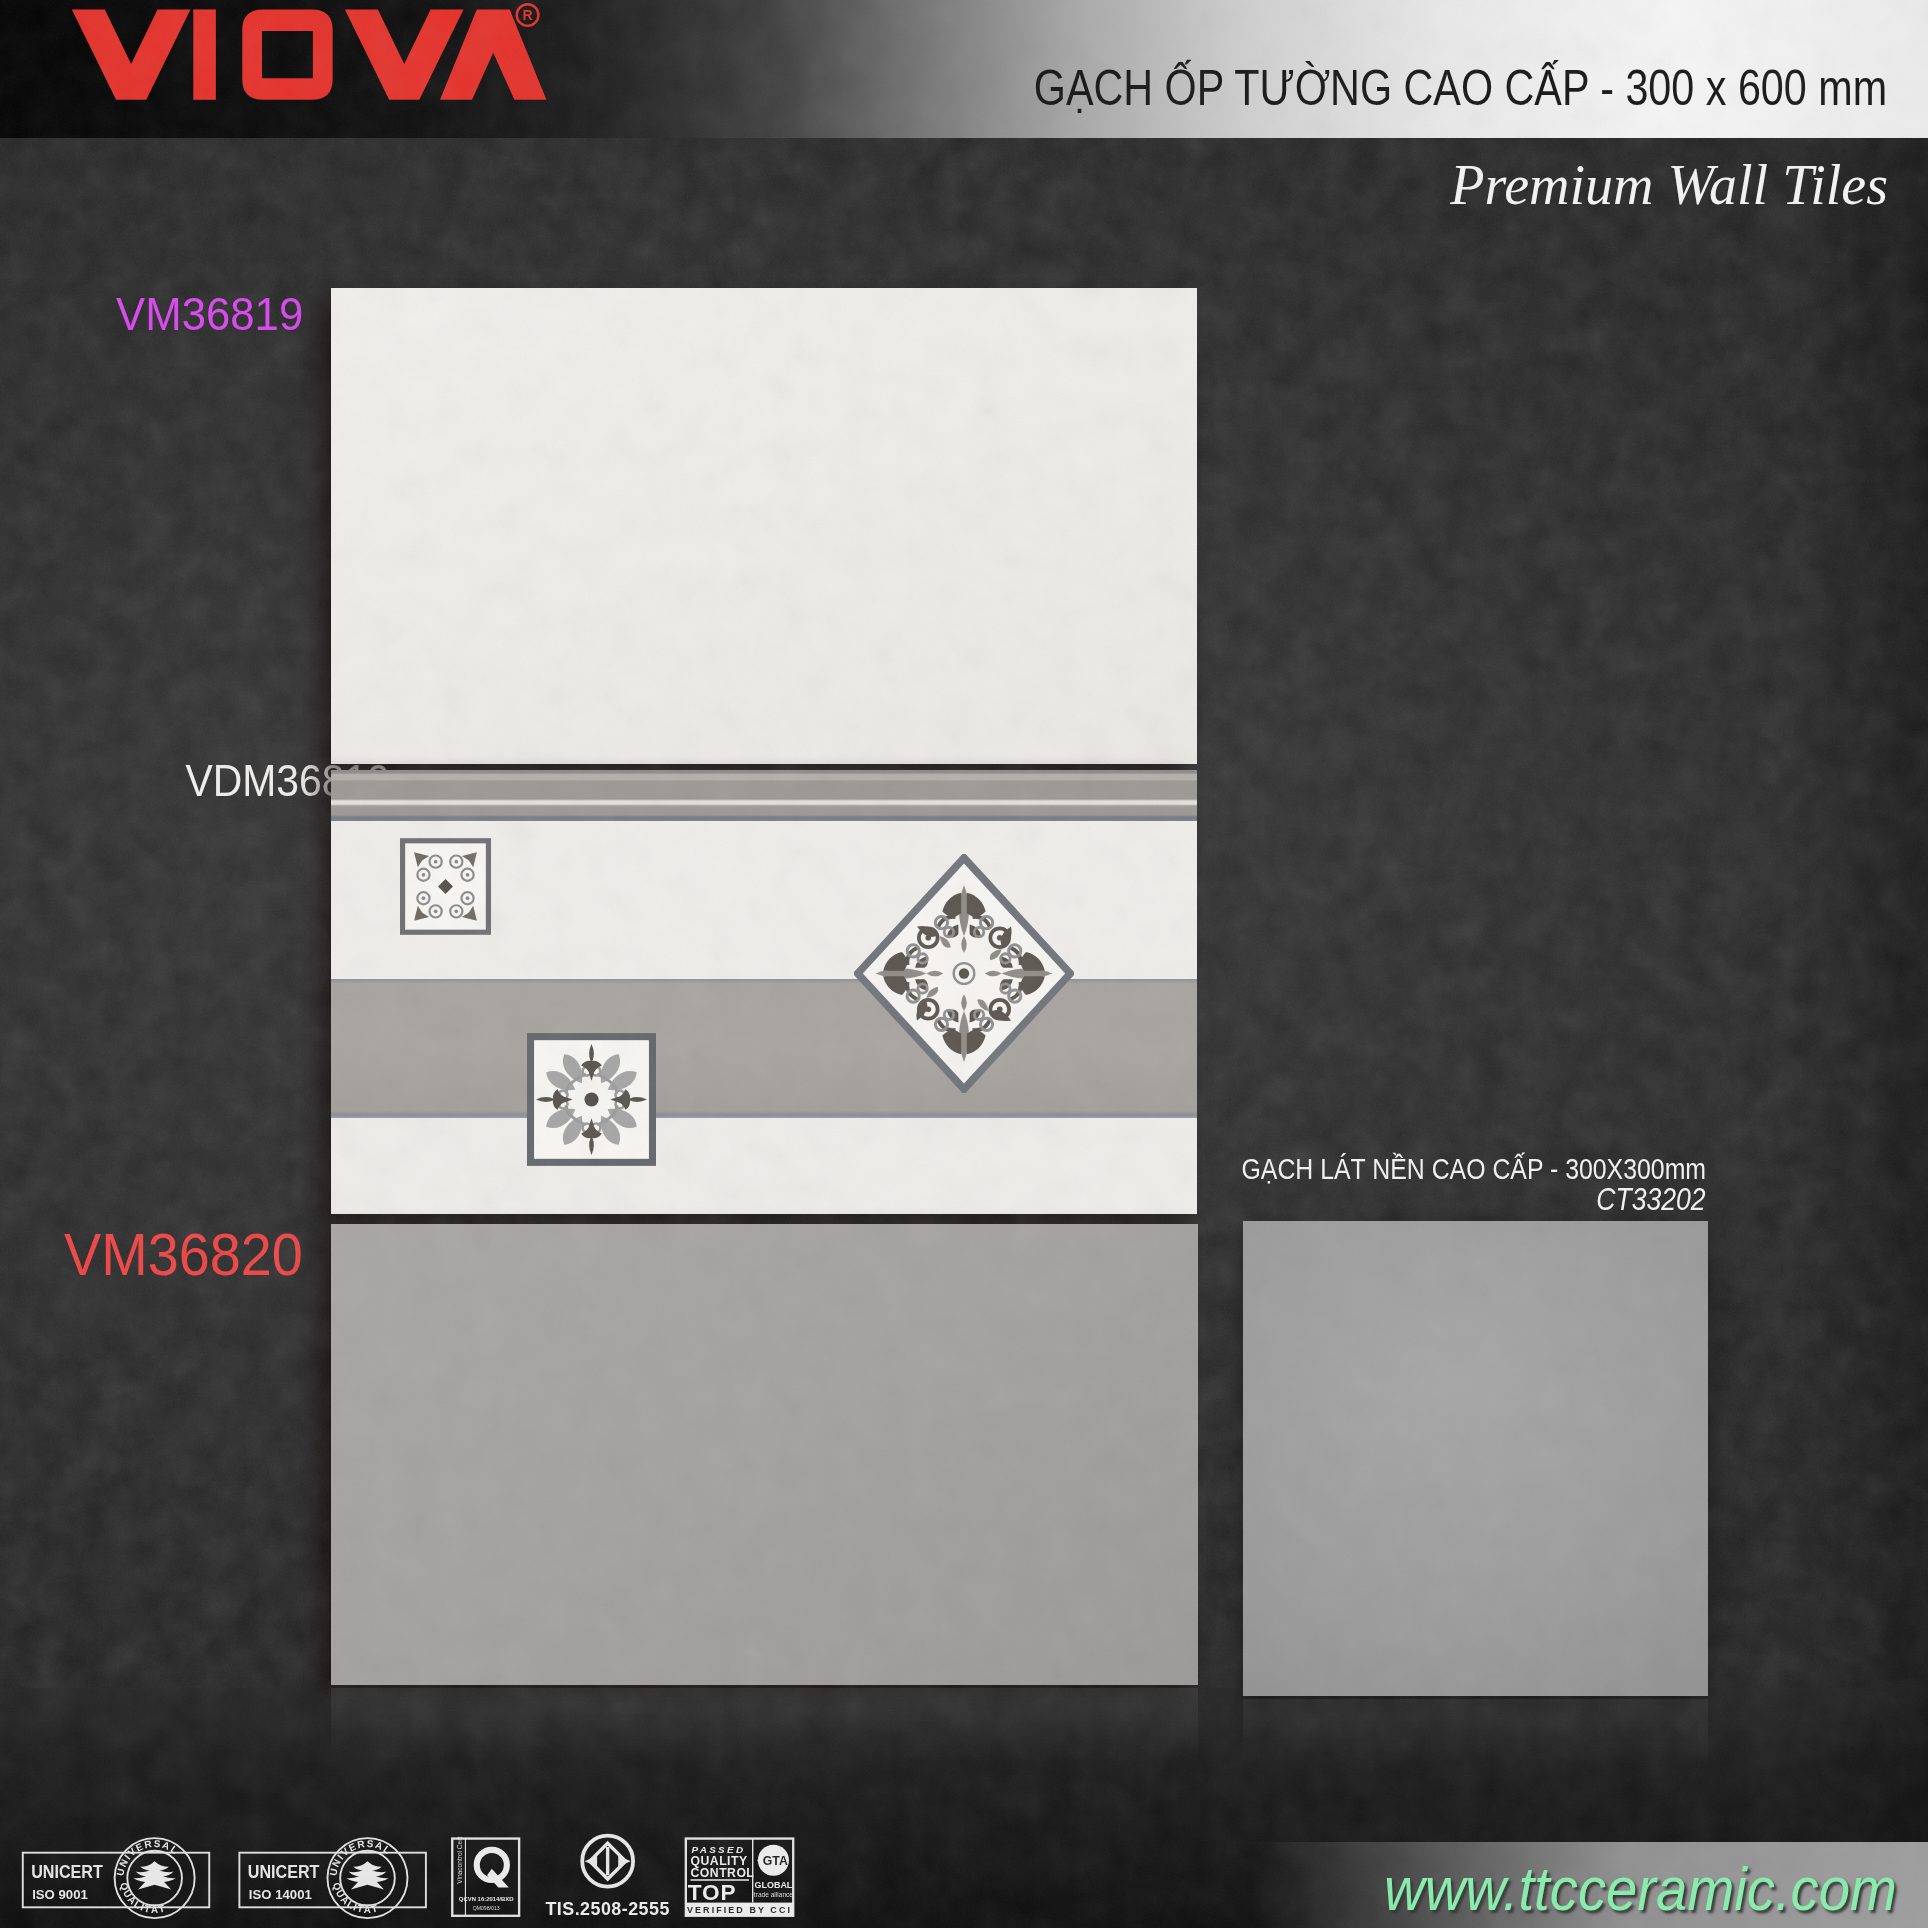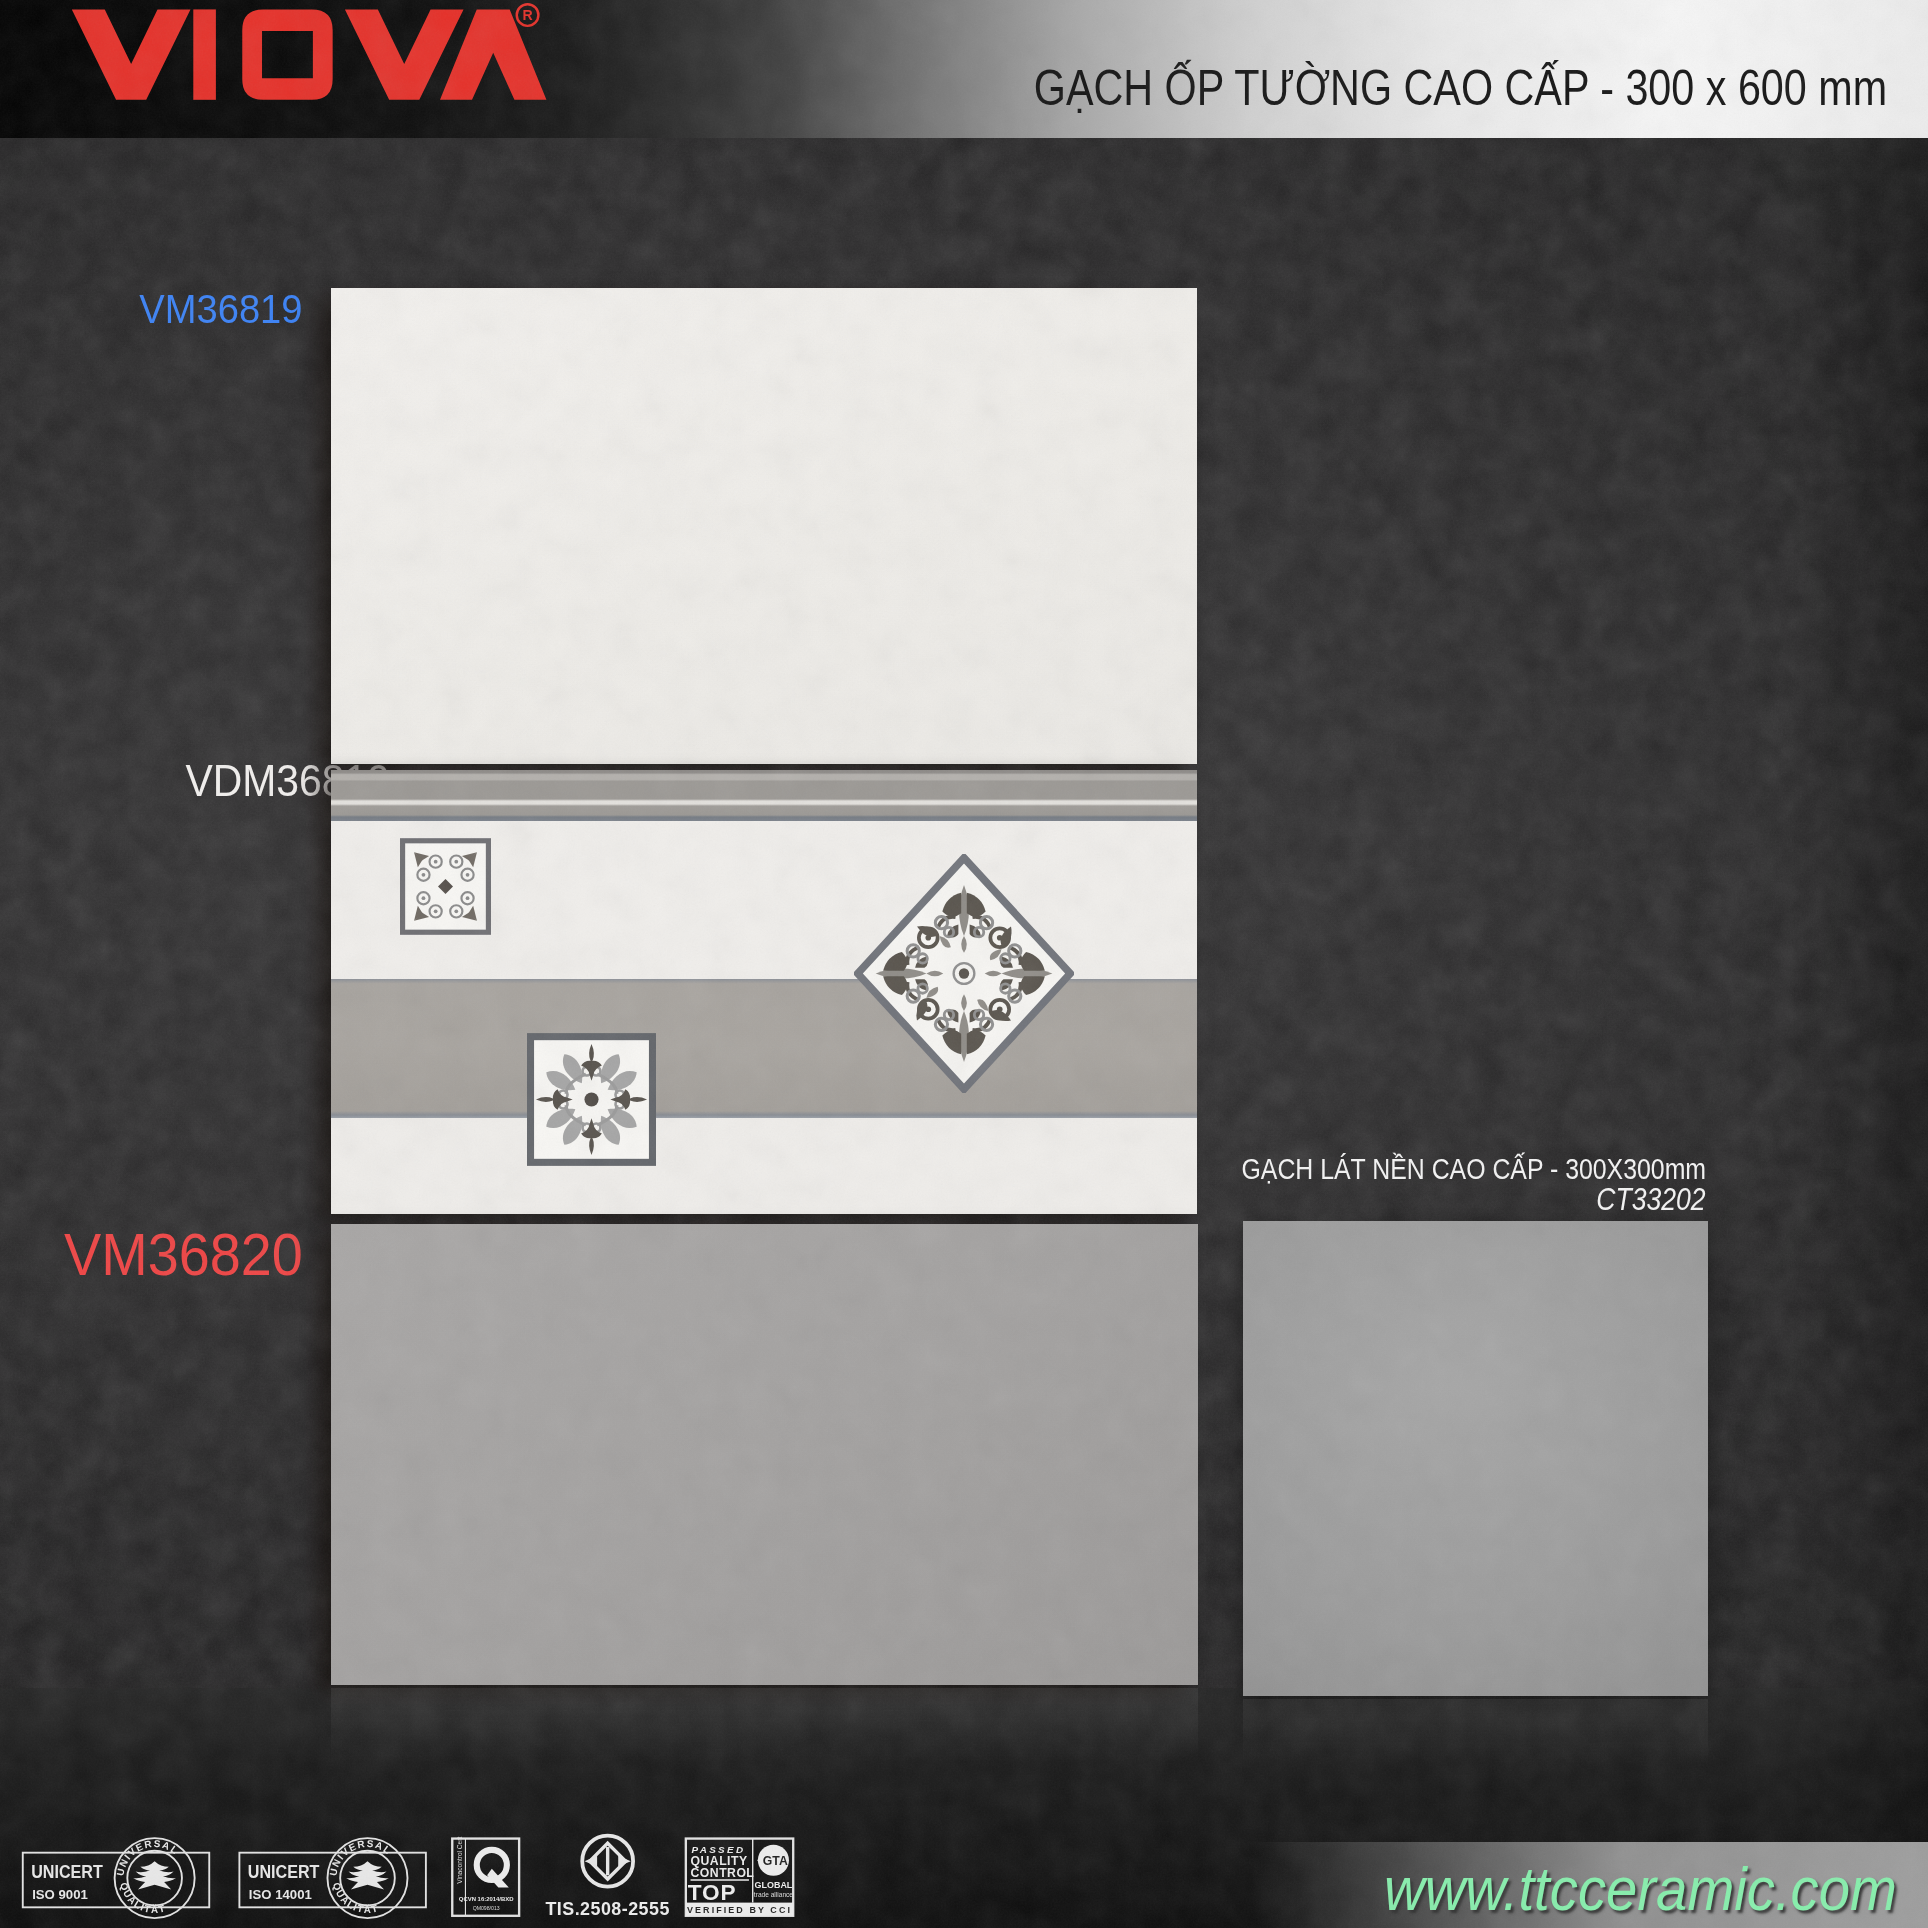--- a/index.html
+++ b/index.html
@@ -63,22 +63,23 @@
 
       <path d="M436,10 L471,10 L510,106 L476,106 L453.5,56 L431,106 L397,106 Z"></path>
 
       <circle cx="490" cy="16" r="11.5" fill="none" stroke="#e53029" stroke-width="2.6"></circle>
       <text x="490" y="21.5" font-size="15" font-weight="bold" text-anchor="middle" fill="#e53029" font-family="Liberation Sans,sans-serif">R</text>
     </g>
   </svg>
 
   <div class="abs" style="right:41px;top:59px;font-size:50px;color:#141414;"><span style="display:inline-block;transform:scaleX(0.826);transform-origin:100% 50%;white-space:nowrap;">GẠCH ỐP TƯỜNG CAO CẤP - 300 x 600 mm</span></div>
 
-
-  <div class="abs" style="right:1625px;top:286px;font-size:41px;color:#3b82f6;"><span style="display:inline-block;transform:scaleX(0.93);transform-origin:100% 50%;white-space:nowrap;">VM36819</span></div>
+  <div class="abs" style="right:40px;top:153px;font-size:56px;color:#f5f5f5;font-family:'Liberation Serif',serif;font-style:italic;">Premium Wall Tiles</div>
+
+  <div class="abs" style="right:1625px;top:286px;font-size:47px;color:#d946ef;"><span style="display:inline-block;transform:scaleX(0.93);transform-origin:100% 50%;white-space:nowrap;">VM36819</span></div>
 
   <div class="abs" style="right:1538px;top:756px;font-size:44px;color:#f2f0ee;"><span style="display:inline-block;transform:scaleX(0.93);transform-origin:100% 50%;white-space:nowrap;">VDM36819</span></div>
 
   <div class="abs" style="right:1625px;top:1220px;font-size:60px;color:#ef4444;"><span style="display:inline-block;transform:scaleX(0.93);transform-origin:100% 50%;white-space:nowrap;">VM36820</span></div>
 
   <div class="abs" style="left:331px;top:288px;width:866px;height:476px;
     background:linear-gradient(160deg,#f2f0ed 0%,#eeece8 55%,#ebe9e5 100%);
     box-shadow:-13px 7.5px 21px rgba(10,5,2,0.65);"></div>
 
   <div class="abs" style="left:331px;top:770px;width:866px;height:444px;background:#efedea;box-shadow:-13px 7.5px 21px rgba(10,5,2,0.65);">

